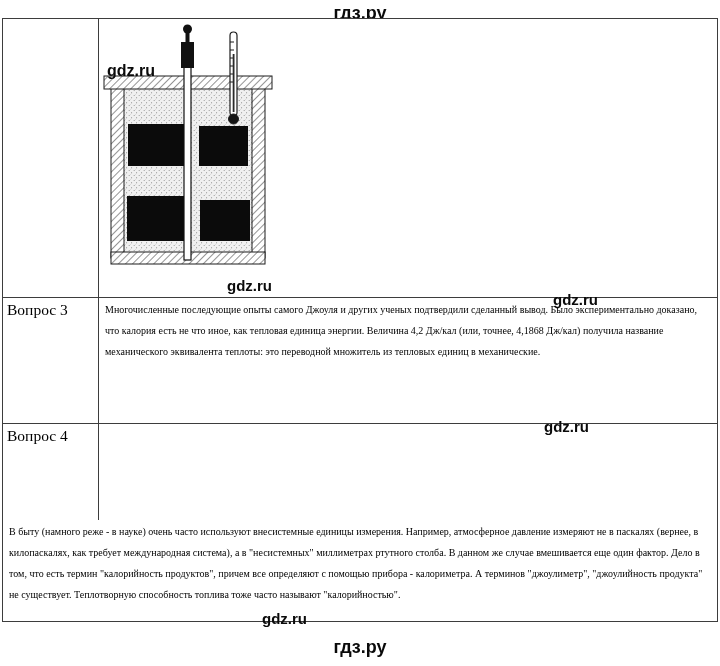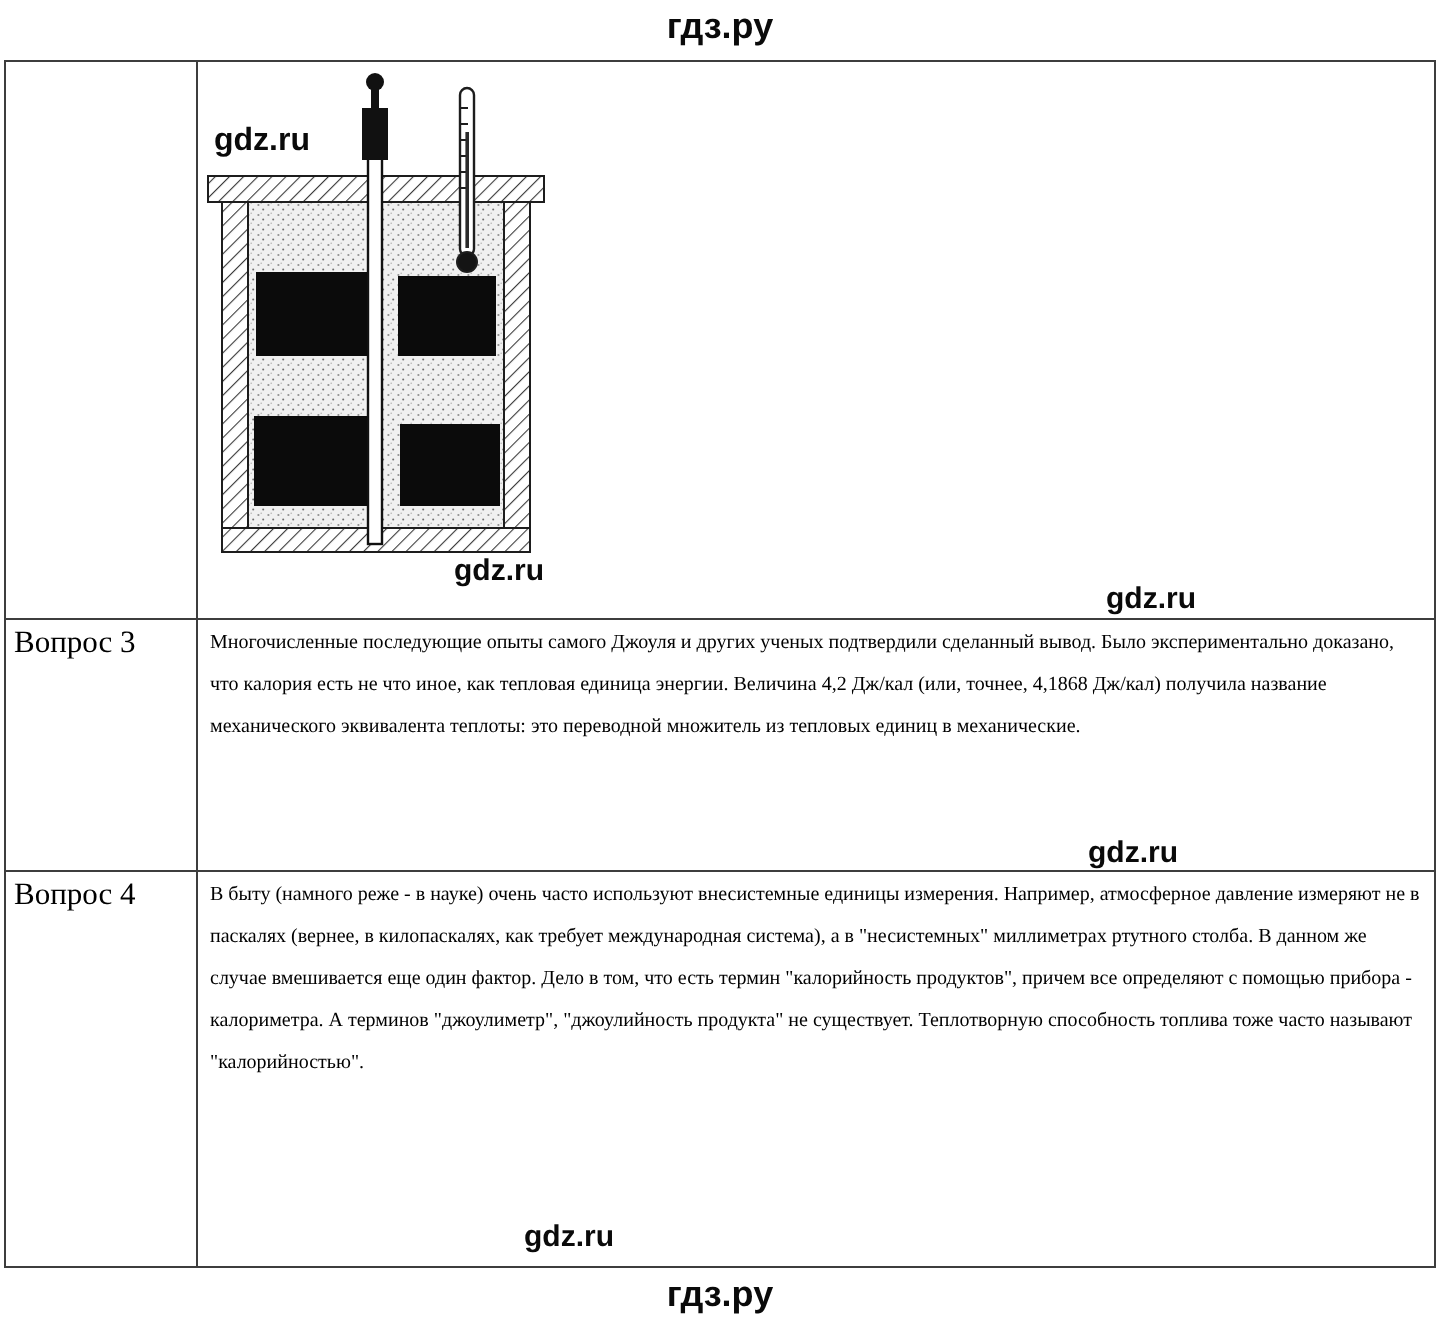--- a/index.html
+++ b/index.html
@@ -20,26 +20,26 @@
     font-weight:bold; font-size:18px; color:#0a0a0a;
   }
   .site-footer {
     position:absolute; top:637px; left:0; width:720px;
     text-align:center;
     font-family:"Liberation Sans", sans-serif;
     font-weight:bold; font-size:18px; color:#0a0a0a;
   }
 
   .qa-table {
-    position:absolute; left:2px; top:30px; width:716px;
+    position:absolute; left:2px; top:18px; width:716px;
     border:1px solid #3d3d3d;
     background:#fff;
   }
   .row { display:flex; border-bottom:1px solid #3d3d3d; }
-  .row:last-child { border-bottom:none; }
+  .row:last-child { border-bottom:none;flex-direction:column; }
   .row-figure  { height:279px; }
   .row-q3      { height:126px; }
   .row-q4      { height:197px; }
 
   .label-cell {
     width:96px; flex:0 0 96px;
     border-right:1px solid #3d3d3d;
     padding:1px 2px 0 4px;
     font-size:15.5px; line-height:21px;
   }

